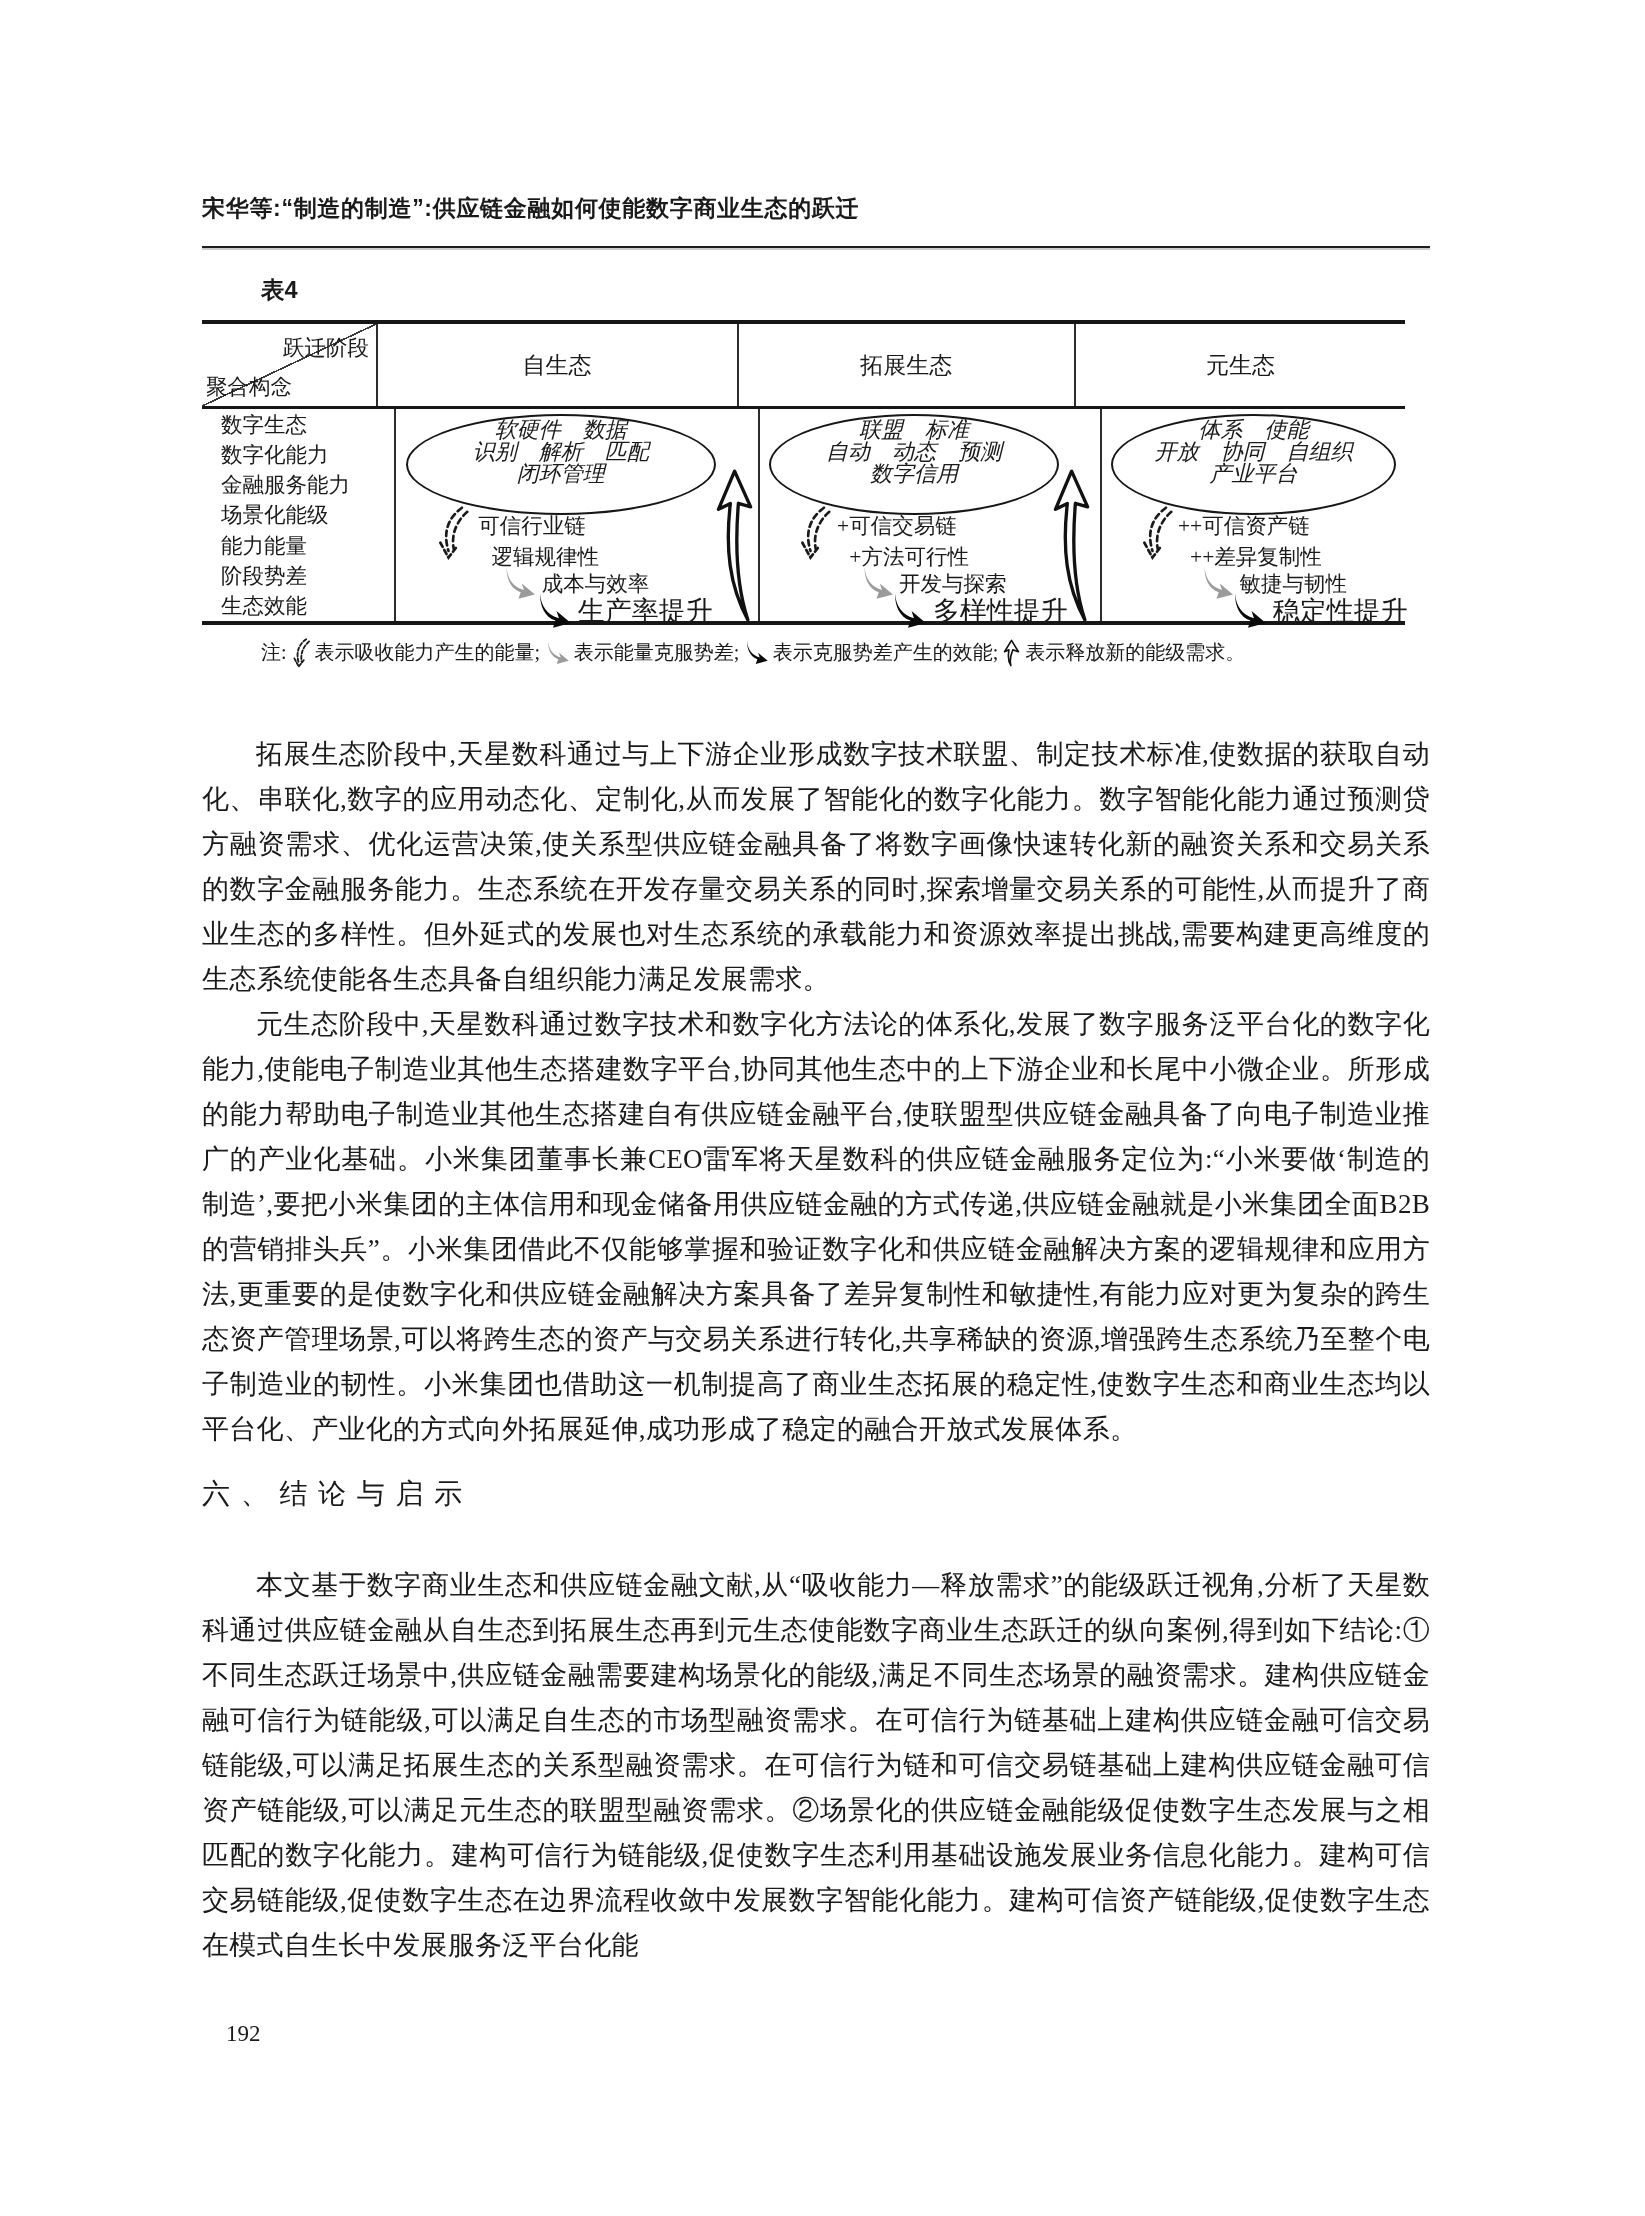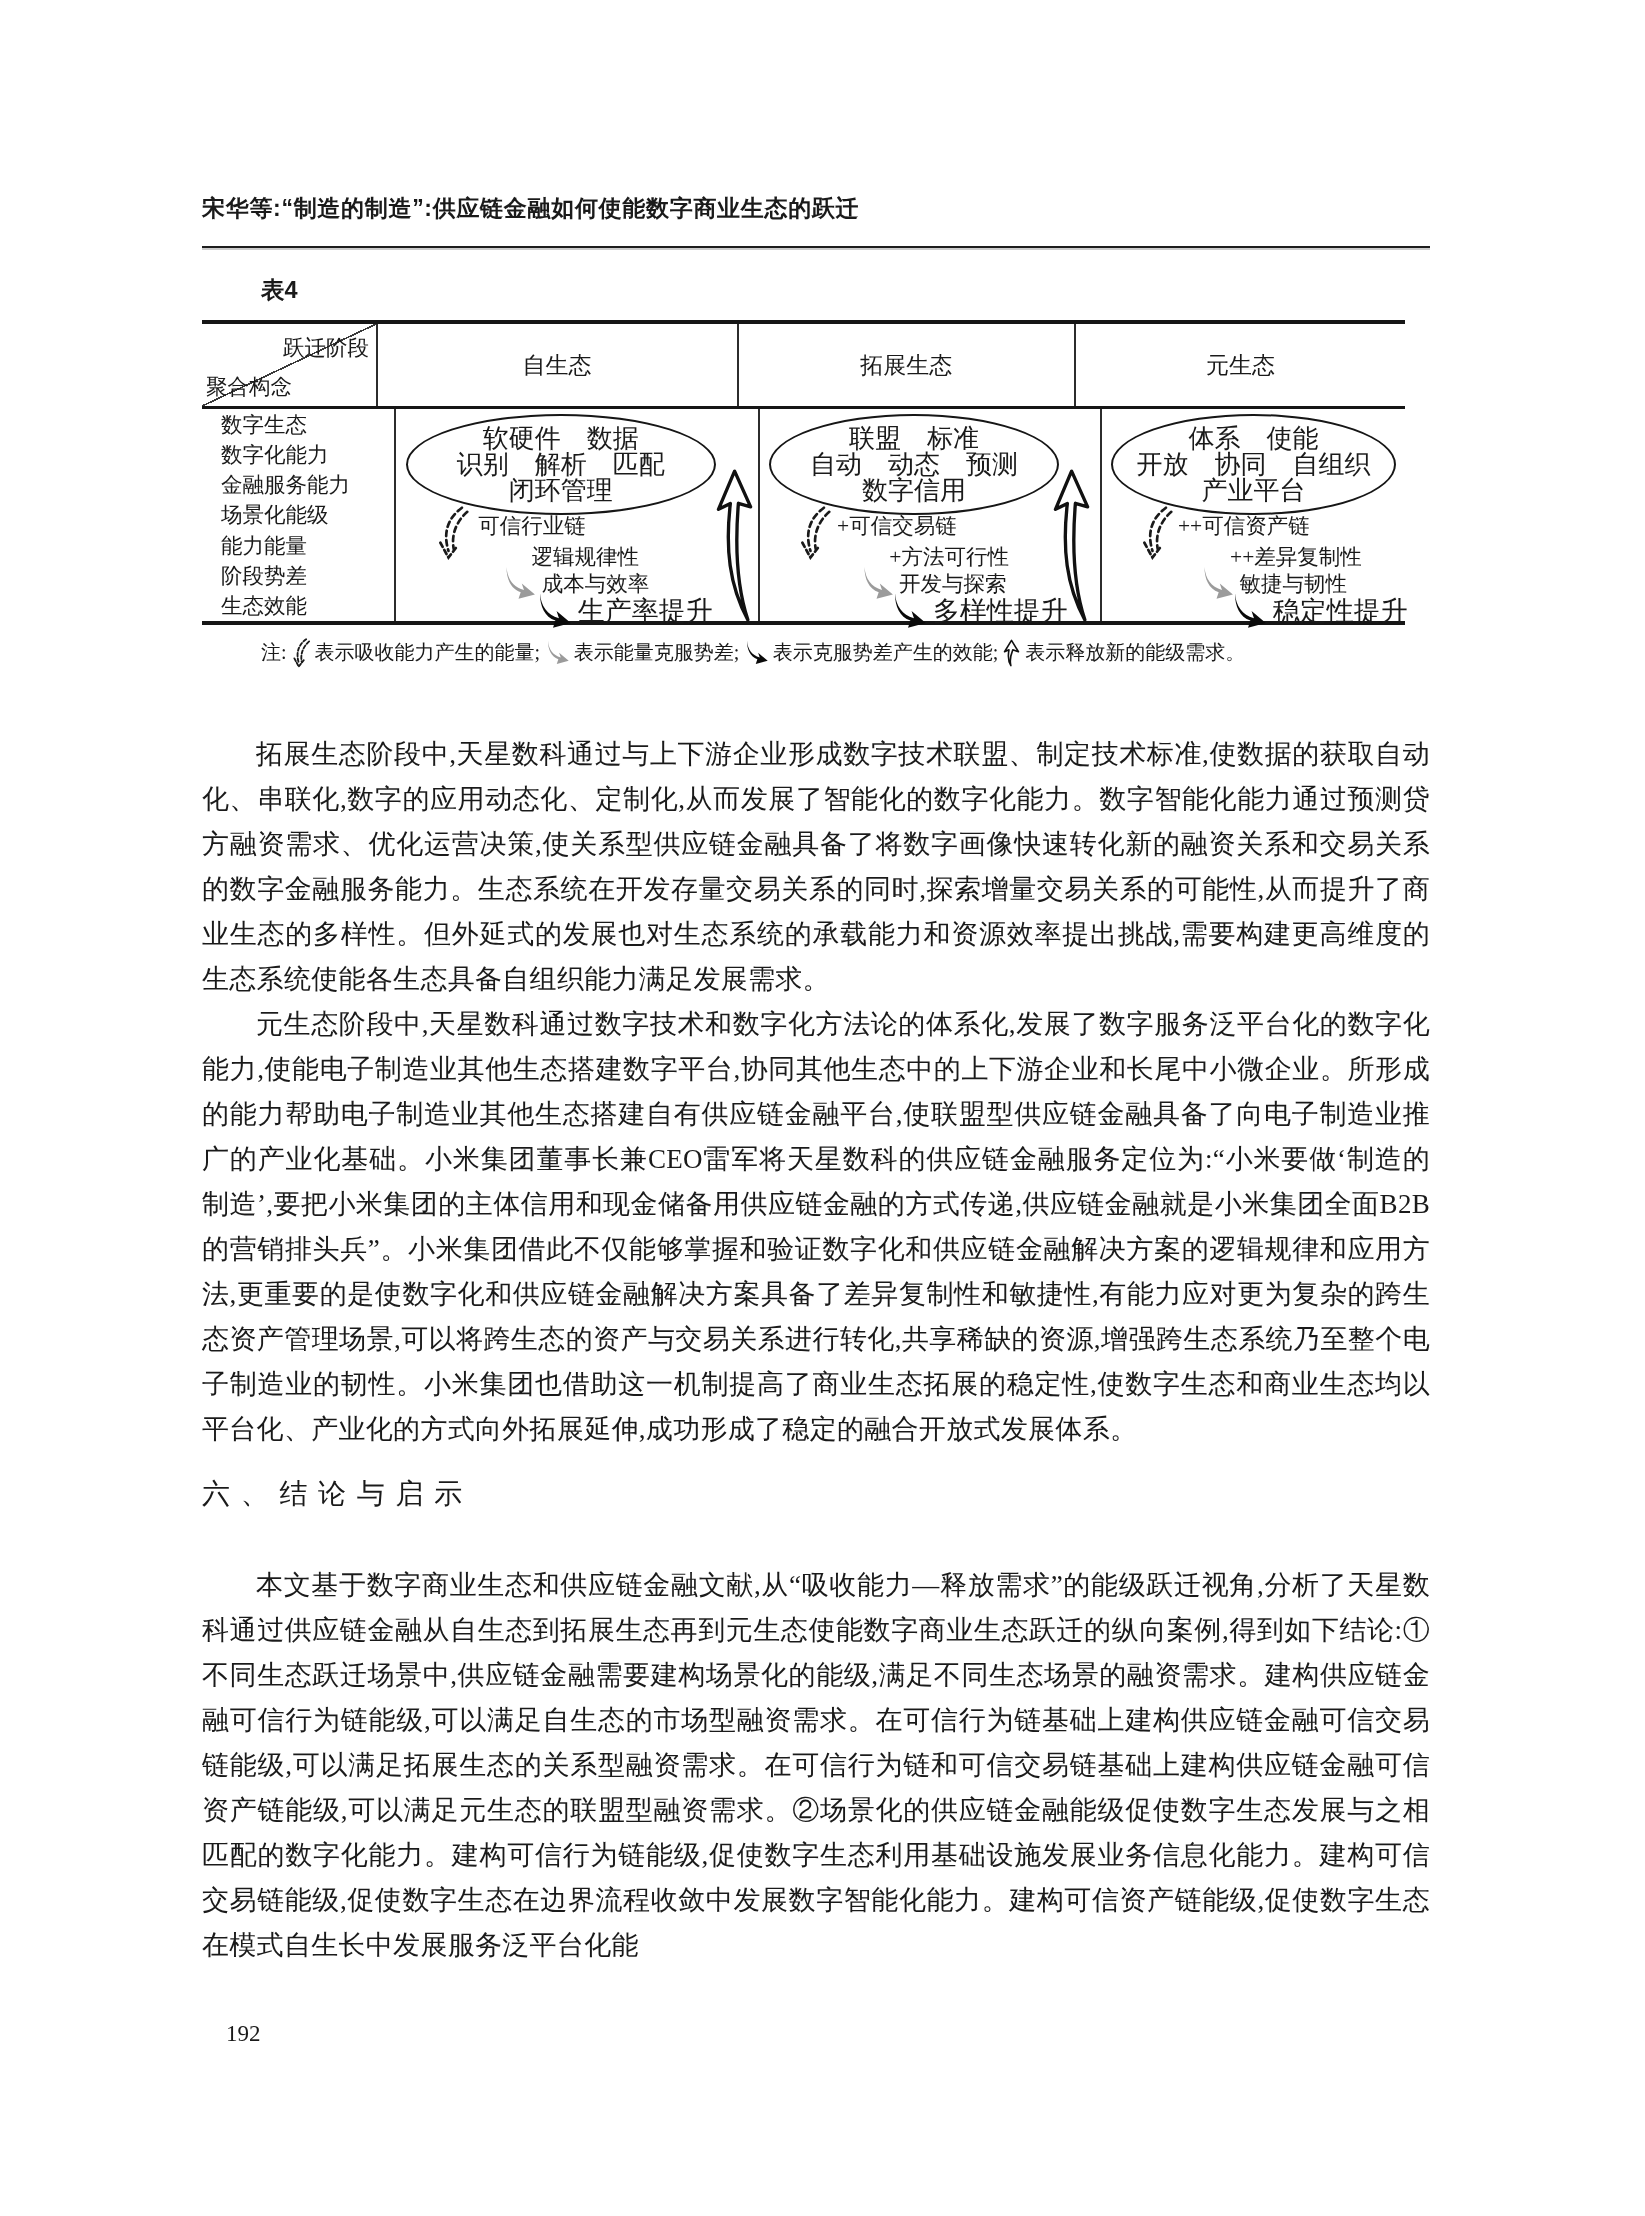--- a/index.html
+++ b/index.html
@@ -30,27 +30,27 @@
   .hcell{display:flex;align-items:center;justify-content:center;font-size:23px;border-left:2px solid #2c2c2c;}
   .hc1{width:30%;}.hc2{width:28%;}.hc3{width:27.5%;}
 
   .tbody{position:relative;display:flex;height:212px;border-bottom:4.7px solid #161616;gap:32px;}
   .rowlabels{width:14.5%;display:flex;flex-direction:column;}
   .rowlabels span{flex:1;display:flex;align-items:center;padding-left:19px;font-size:21.5px;white-space:nowrap;}
   .dcol{position:relative;border-left:2px solid #2c2c2c;}
   .dc1{width:30%;}.dc2{width:28%;}.dc3{width:27.5%;}
 
   .ellipse{position:absolute;top:5.4px;left:3%;width:94%;height:101px;border:2.7px solid #161616;
-    border-radius:50%;display:flex;flex-direction:column;align-items:center;justify-content:center;
-    font-size:26px;line-height:1;padding:2.7px 0;box-sizing:border-box;background:transparent;z-index:2;}
+    border-radius:50%;display:flex;flex-direction:column;align-items:center;justify-content:flex-start;
+    font-size:22px;line-height:1;padding:2.7px 0;box-sizing:border-box;background:transparent;z-index:2;font-style:italic;}
   .ellipse span{white-space:nowrap;}
 
   .absorb{position:absolute;top:94px;left:12%;width:35px;height:58px;z-index:3;}
   .line-chain{position:absolute;top:102px;left:25%;font-size:21.5px;white-space:nowrap;z-index:3;}
-  .line-energy{position:absolute;top:133px;left:29%;font-size:21.5px;white-space:nowrap;margin-left:40px;}
+  .line-energy{position:absolute;top:133px;left:29%;font-size:21.5px;white-space:nowrap;}
   .line-gap{position:absolute;top:157px;left:32%;display:flex;align-items:center;font-size:21.5px;white-space:nowrap;}
   .line-gap svg{margin-right:5.4px;}
   .line-effect{position:absolute;top:183px;left:42%;display:flex;align-items:center;font-size:27px;white-space:nowrap;z-index:4;}
   .line-effect svg{margin-right:5.4px;}
 
   .lift{position:absolute;top:58px;width:47px;height:156px;z-index:5;transform:rotate(-2deg);}
   .lift1{left:calc(44.5% - 24px);}
   .lift2{left:calc(72.5% - 24px);}
 
   

